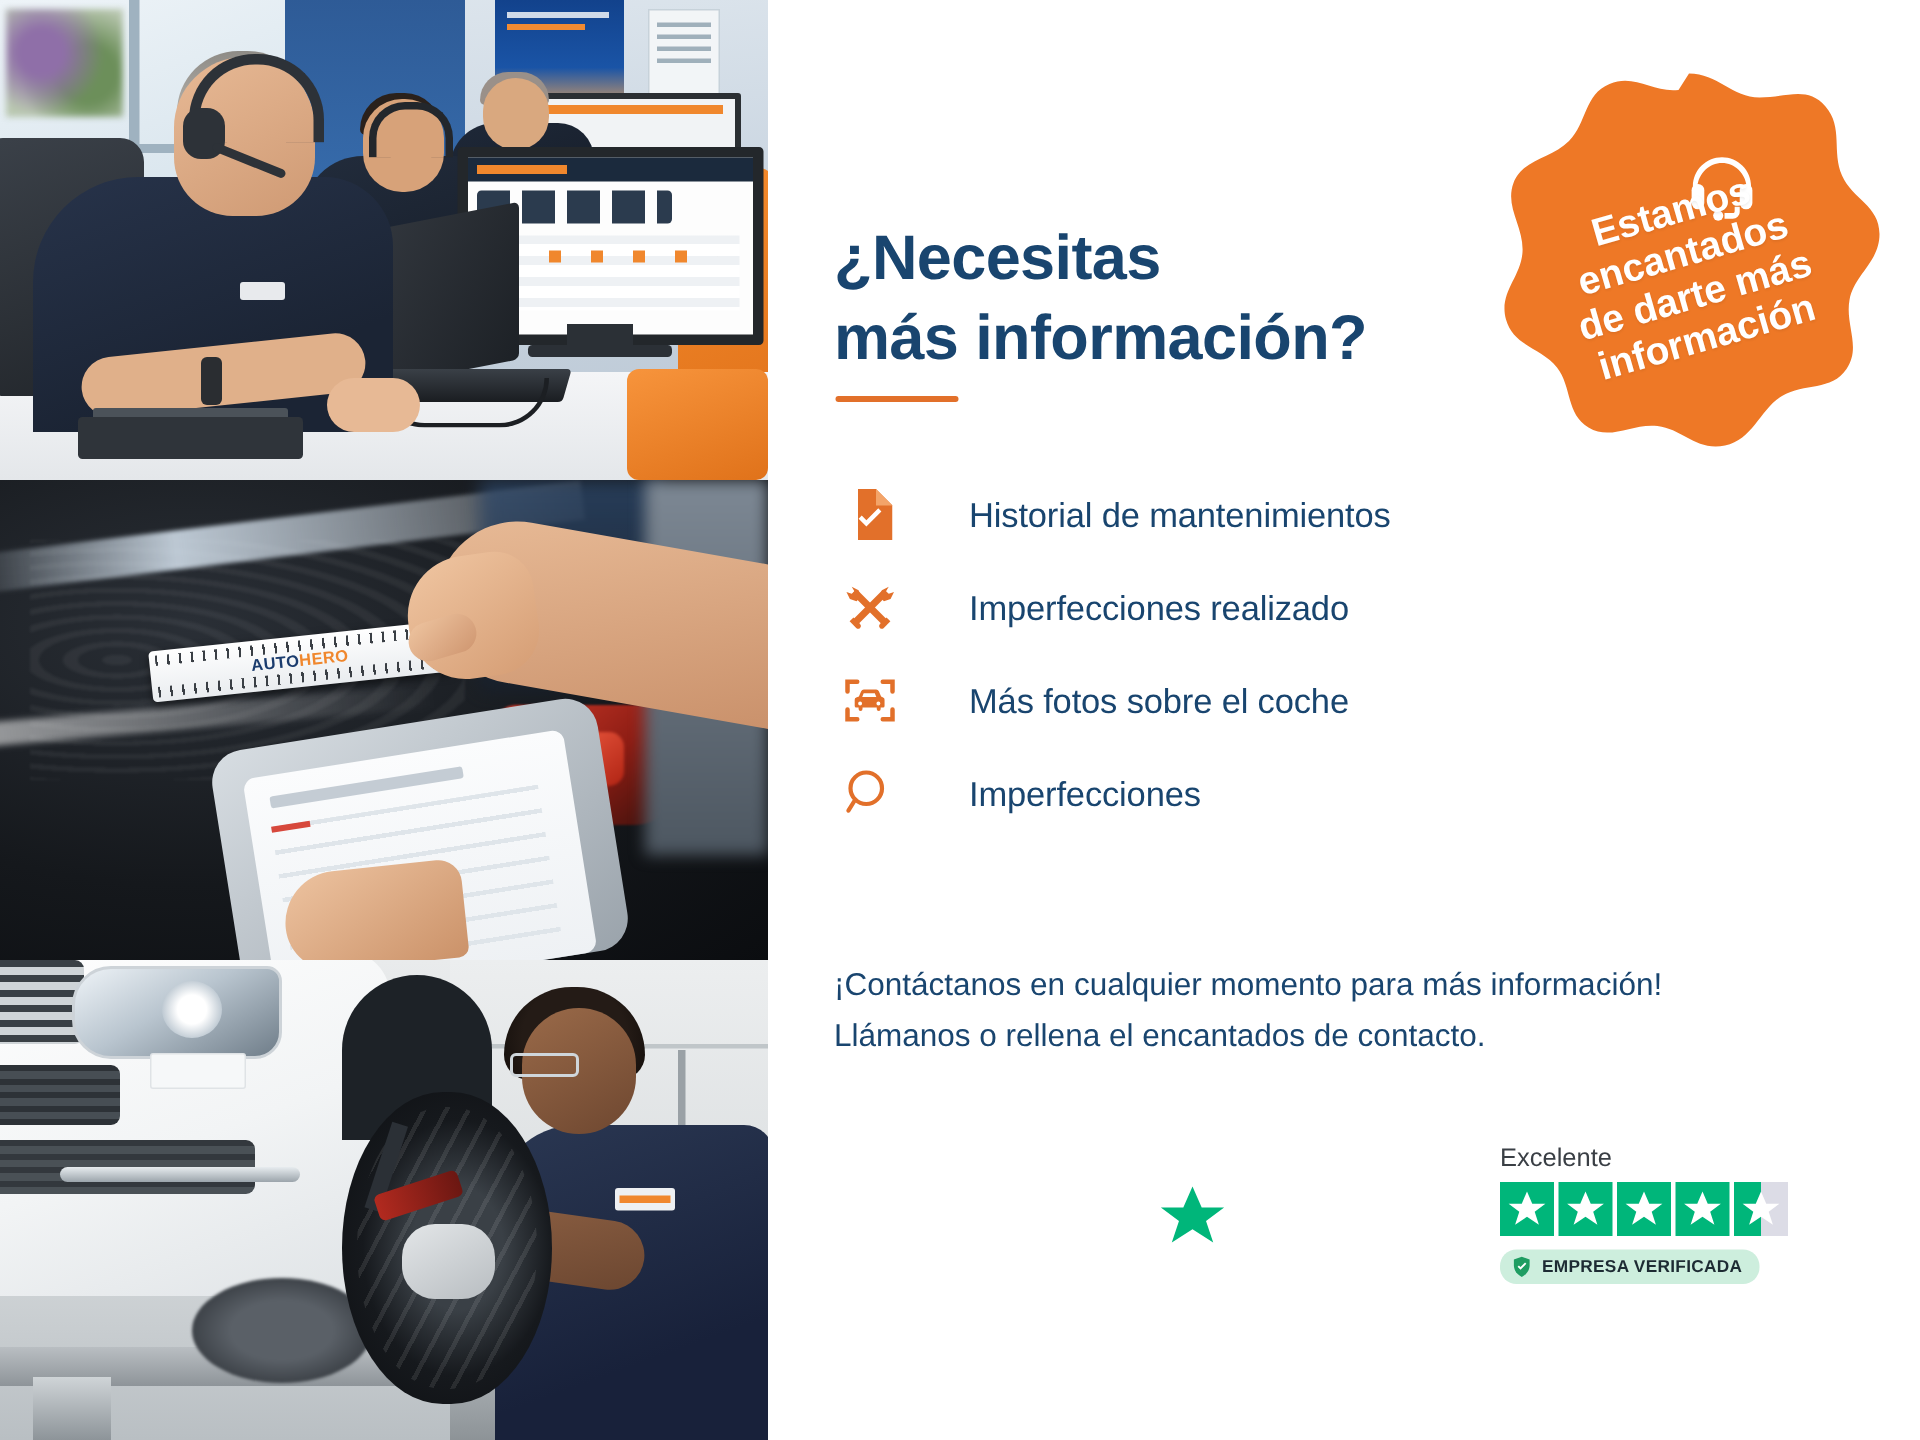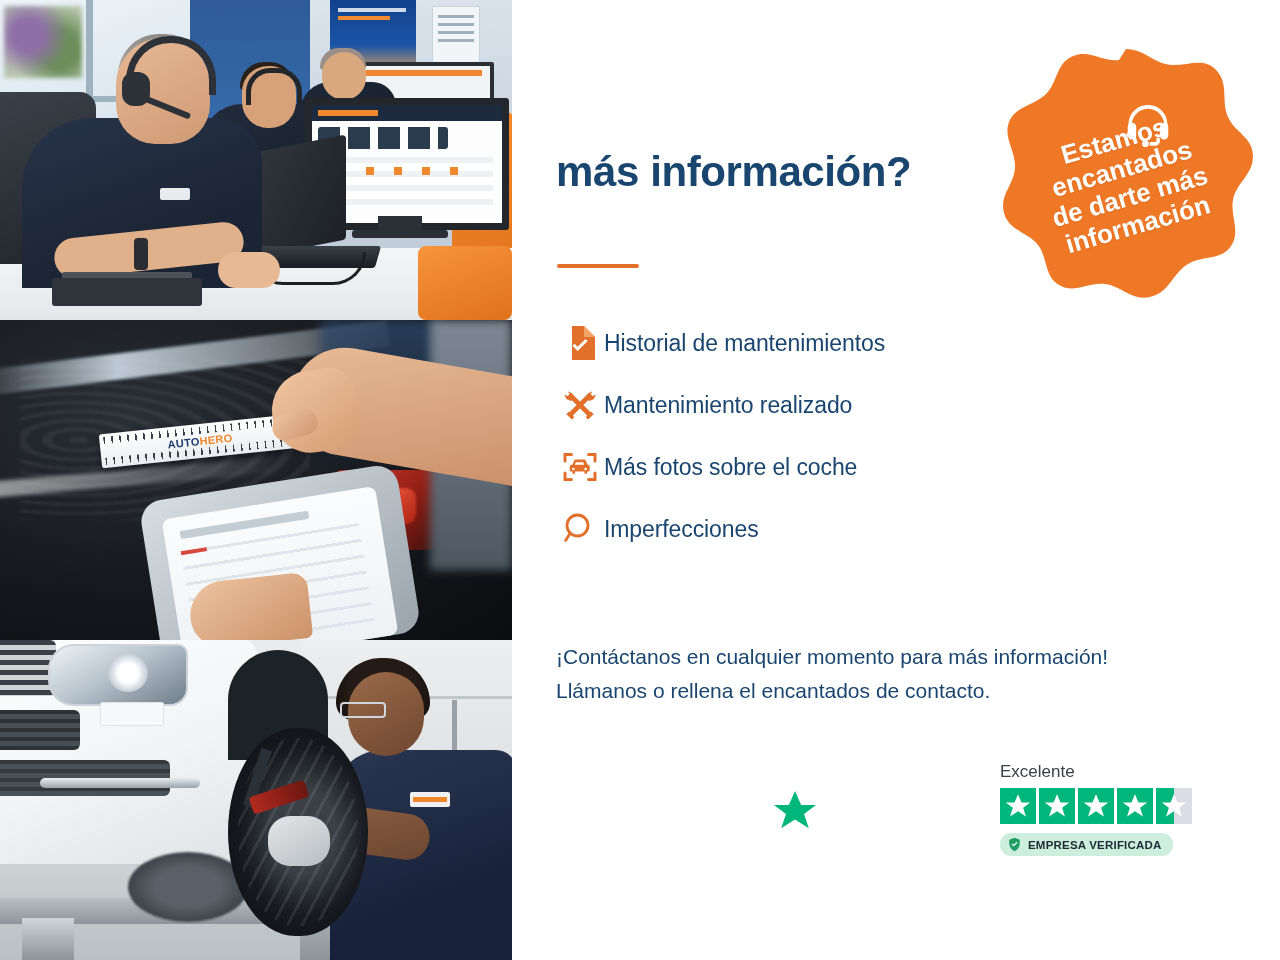--- a/index.html
+++ b/index.html
@@ -319,20 +319,21 @@
   .features {
     position: absolute;
     left: 44px;
     top: 312px;
     width: 470px;
   }
   .feature {
     display: flex;
     align-items: center;
     height: 62px;
+    gap: 42px;
   }
   .feature .ficon {
     width: 48px;
     flex: 0 0 48px;
     display: flex;
     align-items: center;
     justify-content: center;
   }
   .feature .flabel {
     font-size: 23px;
@@ -563,20 +564,21 @@
       <div class="toolshaft"></div>
       <div class="tool"></div>
       <div class="glove"></div>
     </div>
 
   </div>
 
   <div class="content">
 
     <h1 class="heading">
+      <span>¿Necesitas</span>
       <span class="l2">más información?</span>
     </h1>
 
     <div class="divider"></div>
 
     <div class="badge">
       <svg width="262" height="262" viewBox="0 0 262 262">
         <path fill="#ee7826" d="
           M131 6
           C150 6 160 22 178 22
@@ -632,21 +634,21 @@
             <g stroke="#e2702a" stroke-width="4.6" stroke-linecap="round" fill="none">
               <line x1="9" y1="9" x2="27" y2="27"></line>
               <line x1="27" y1="9" x2="9" y2="27"></line>
             </g>
             <path fill="#e2702a" d="M30.5 4.2l-4.6 2.3-1.6 4.4 3 3 4.4-1.6 2.3-4.6-3.5 1.2-1.8-1.8z"></path>
             <path fill="#e2702a" d="M5.8 4.2l4.6 2.3 1.6 4.4-3 3-4.4-1.6-2.3-4.6 3.5 1.2 1.8-1.8z"></path>
             <path fill="#e2702a" d="M27.2 31.6l4.4-4.4-2.6-2.6-4.4 4.4a1.9 1.9 0 000 2.6 1.9 1.9 0 002.6 0z"></path>
             <path fill="#e2702a" d="M8.8 31.6L4.4 27.2l2.6-2.6 4.4 4.4a1.9 1.9 0 010 2.6 1.9 1.9 0 01-2.6 0z"></path>
           </svg>
         </span>
-        <span class="flabel">Mantenimiento realizado</span>
+        <span class="flabel">Imperfecciones realizado</span>
       </div>
 
       <div class="feature">
         <span class="ficon">
           <svg width="36" height="34" viewBox="0 0 36 34">
             <g stroke="#e2702a" stroke-width="3" fill="none" stroke-linecap="round">
               <path d="M3 11V4.5h6.5"></path>
               <path d="M33 11V4.5h-6.5"></path>
               <path d="M3 23v6.5h6.5"></path>
               <path d="M33 23v6.5h-6.5"></path>

